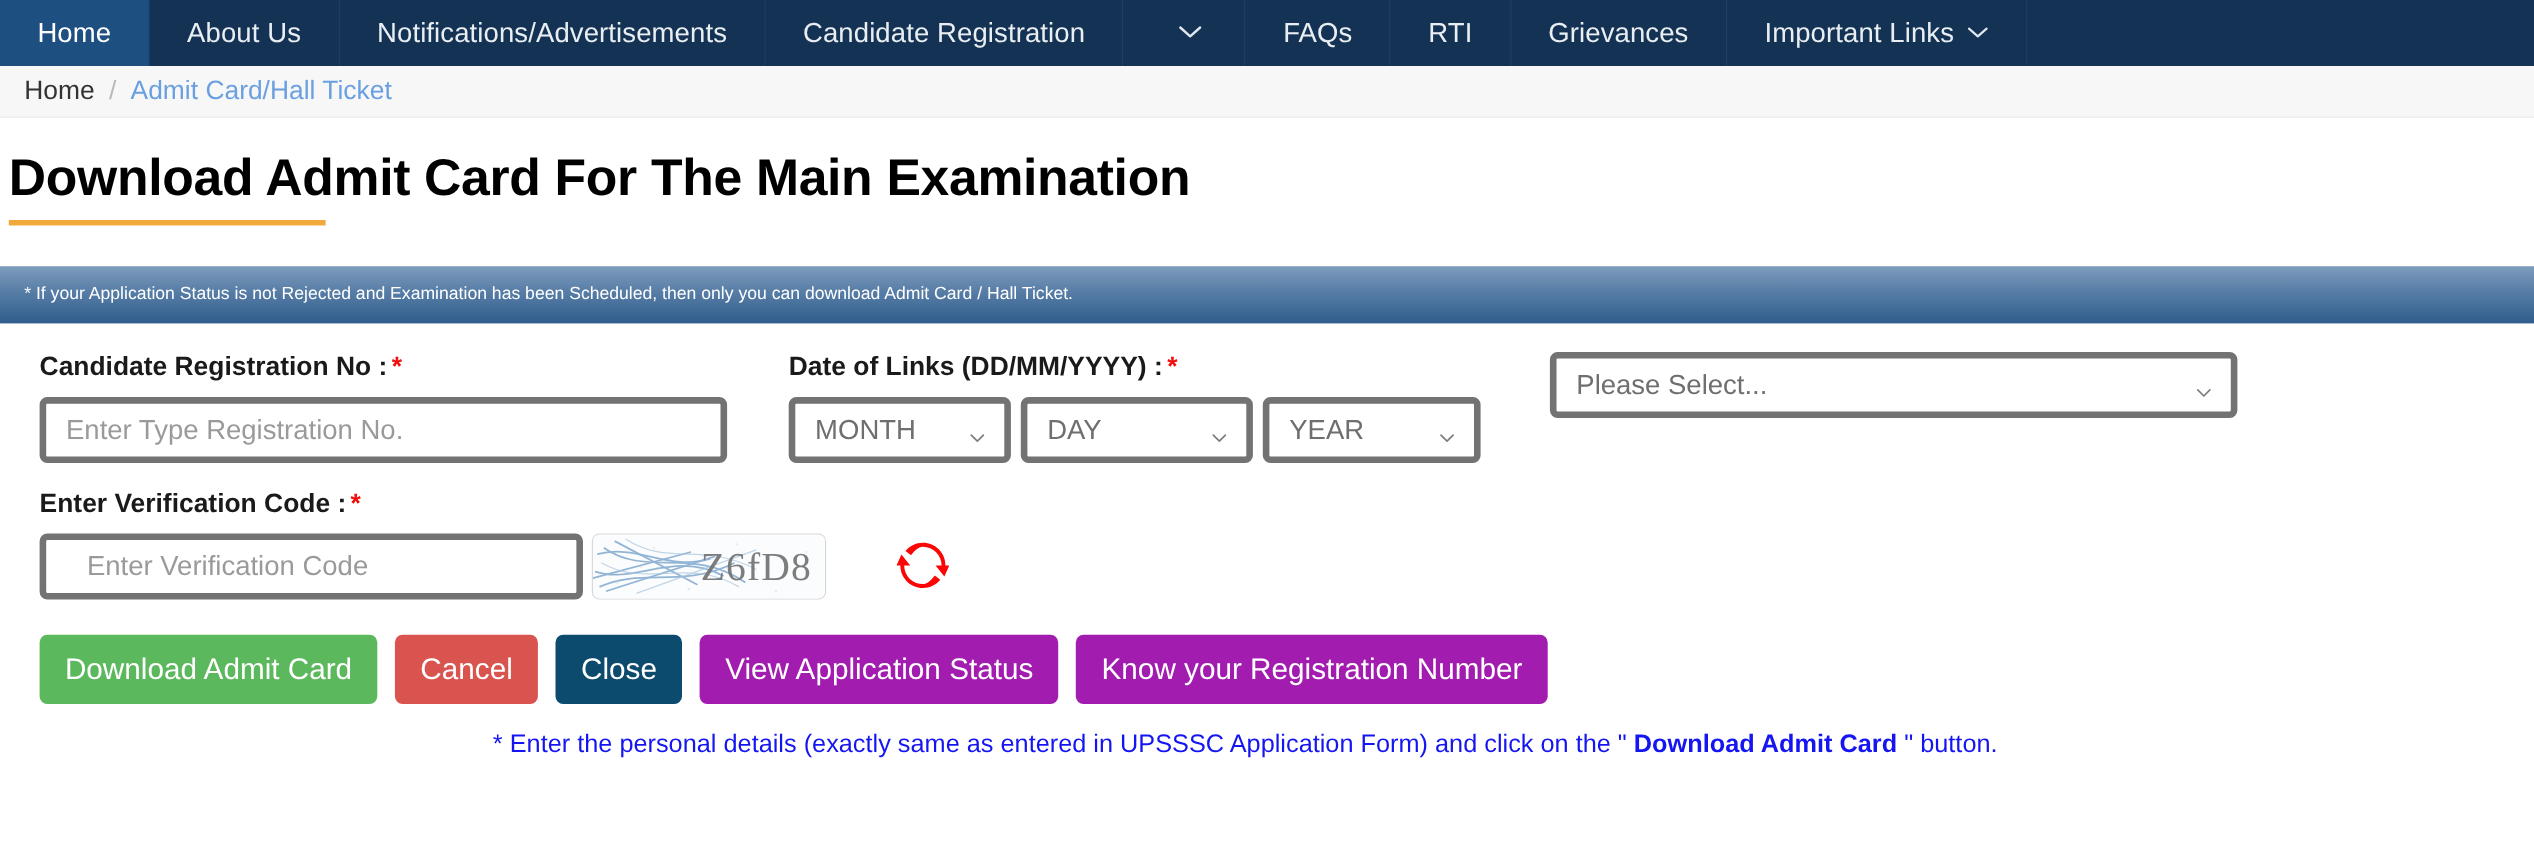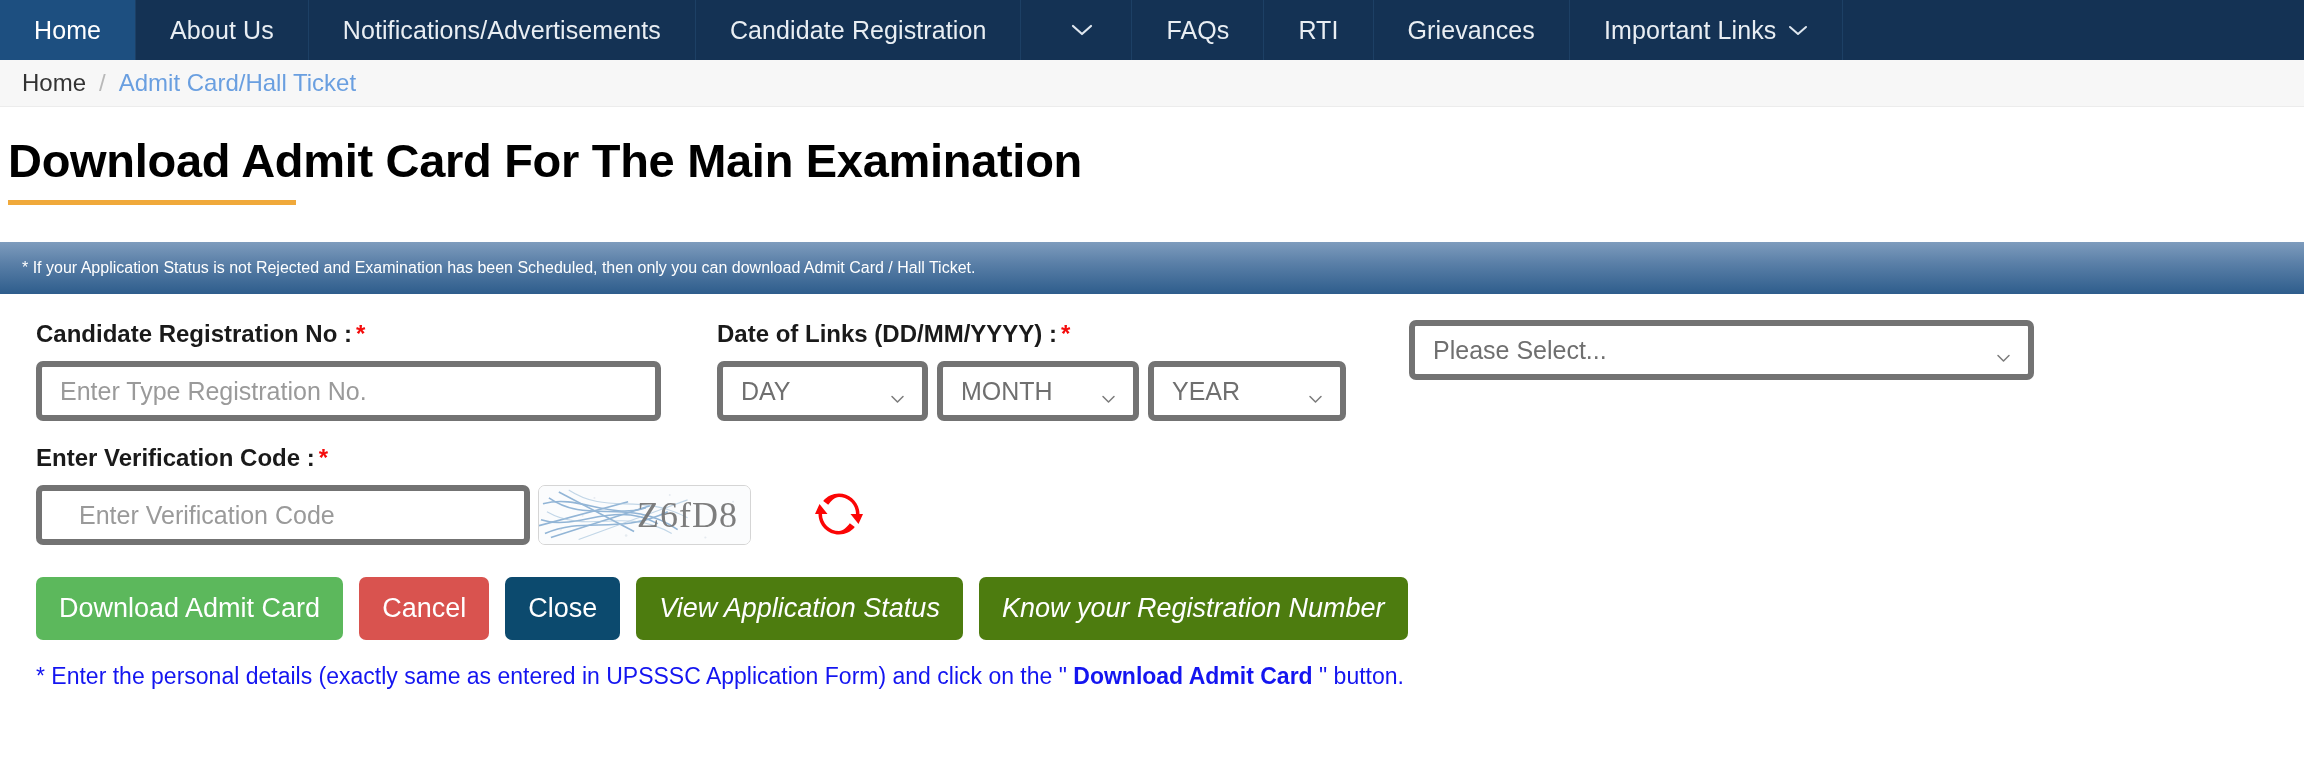--- a/index.html
+++ b/index.html
@@ -204,26 +204,26 @@
     padding: 0 23px;
     cursor: pointer;
     white-space: nowrap;
     display: flex;
     align-items: center;
     justify-content: center;
   }
   .btn-green  { background: #5cb85c; }
   .btn-red    { background: #d9534f; }
   .btn-orange { background: #0c4a6e; }
-  .btn-blue   { background: #4d7c0f; font-style: italic; }
+  .btn-blue   { background: #a21caf; }
 
   
   .footnote {
     margin-top: 23px;
-    text-align: left;
+    text-align: center;
     padding-right: 40px;
     color: #1415f0;
     font-size: 23px;
   }
   .footnote b { font-weight: bold; }
 </style>
 </head>
 <body>
 
 <div class="navbar">
@@ -290,30 +290,30 @@
         <span>Candidate Registration No :</span><span class="req">*</span>
       </div>
       <input class="ctrl" style="width: 625px; color: rgb(85, 85, 85);" placeholder="Enter Type Registration No.">
     </div>
 
     <div class="col-dob">
       <div class="field-label">
         <span>Date of Links (DD/MM/YYYY) :</span><span class="req">*</span>
       </div>
       <div class="dob-group">
-        <div class="ctrl select sel-day">
-          <span>DAY</span>
+        <div class="ctrl select sel-month">
+          <span>MONTH</span>
           <span class="chev">
             <svg width="15" height="15" viewBox="0 0 15 15">
                 <polyline points="2,5 7.5,10.5 13,5" fill="none" stroke="#7b7b7b" stroke-width="1.5" stroke-linecap="round" stroke-linejoin="round"></polyline>
               </svg>
           </span>
         </div>
-        <div class="ctrl select sel-month">
-          <span>MONTH</span>
+        <div class="ctrl select sel-day">
+          <span>DAY</span>
           <span class="chev">
             <svg width="15" height="15" viewBox="0 0 15 15">
                 <polyline points="2,5 7.5,10.5 13,5" fill="none" stroke="#7b7b7b" stroke-width="1.5" stroke-linecap="round" stroke-linejoin="round"></polyline>
               </svg>
           </span>
         </div>
         <div class="ctrl select sel-year">
           <span>YEAR</span>
           <span class="chev">
             <svg width="15" height="15" viewBox="0 0 15 15">

